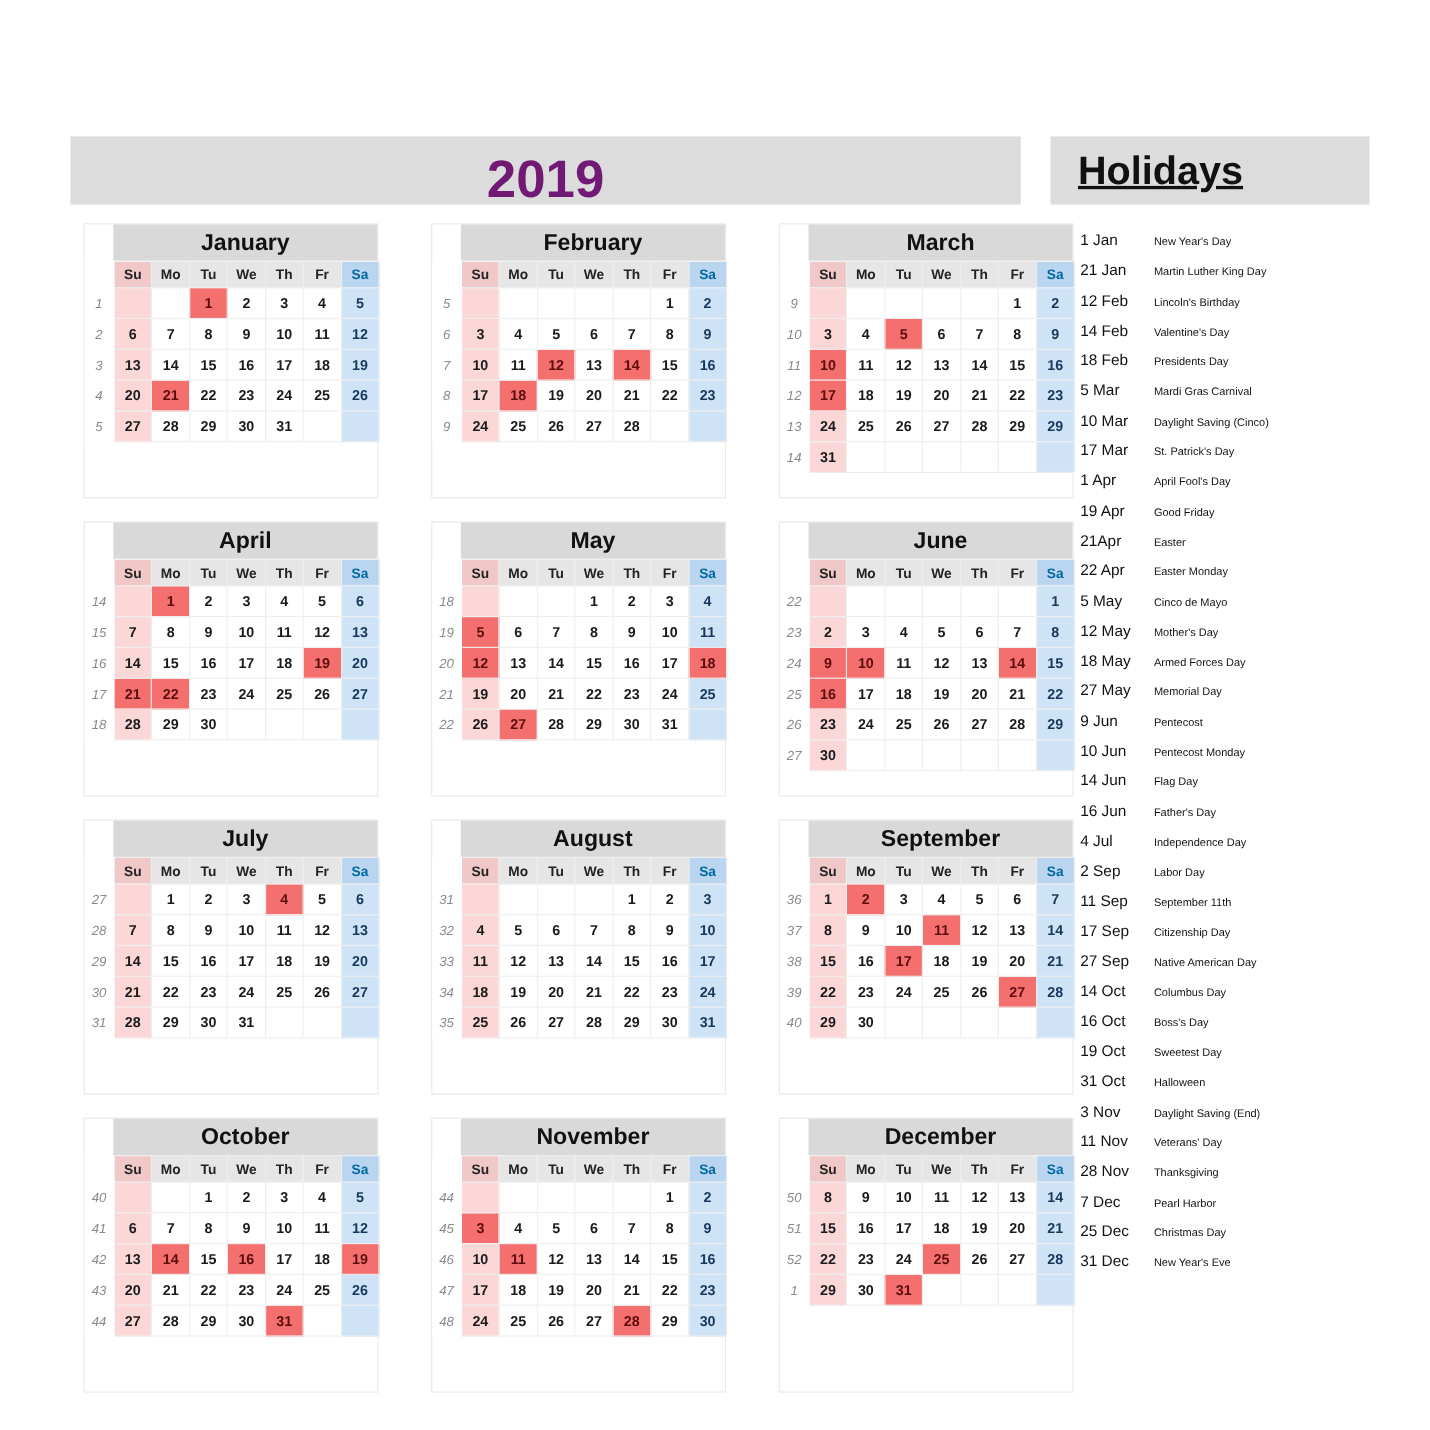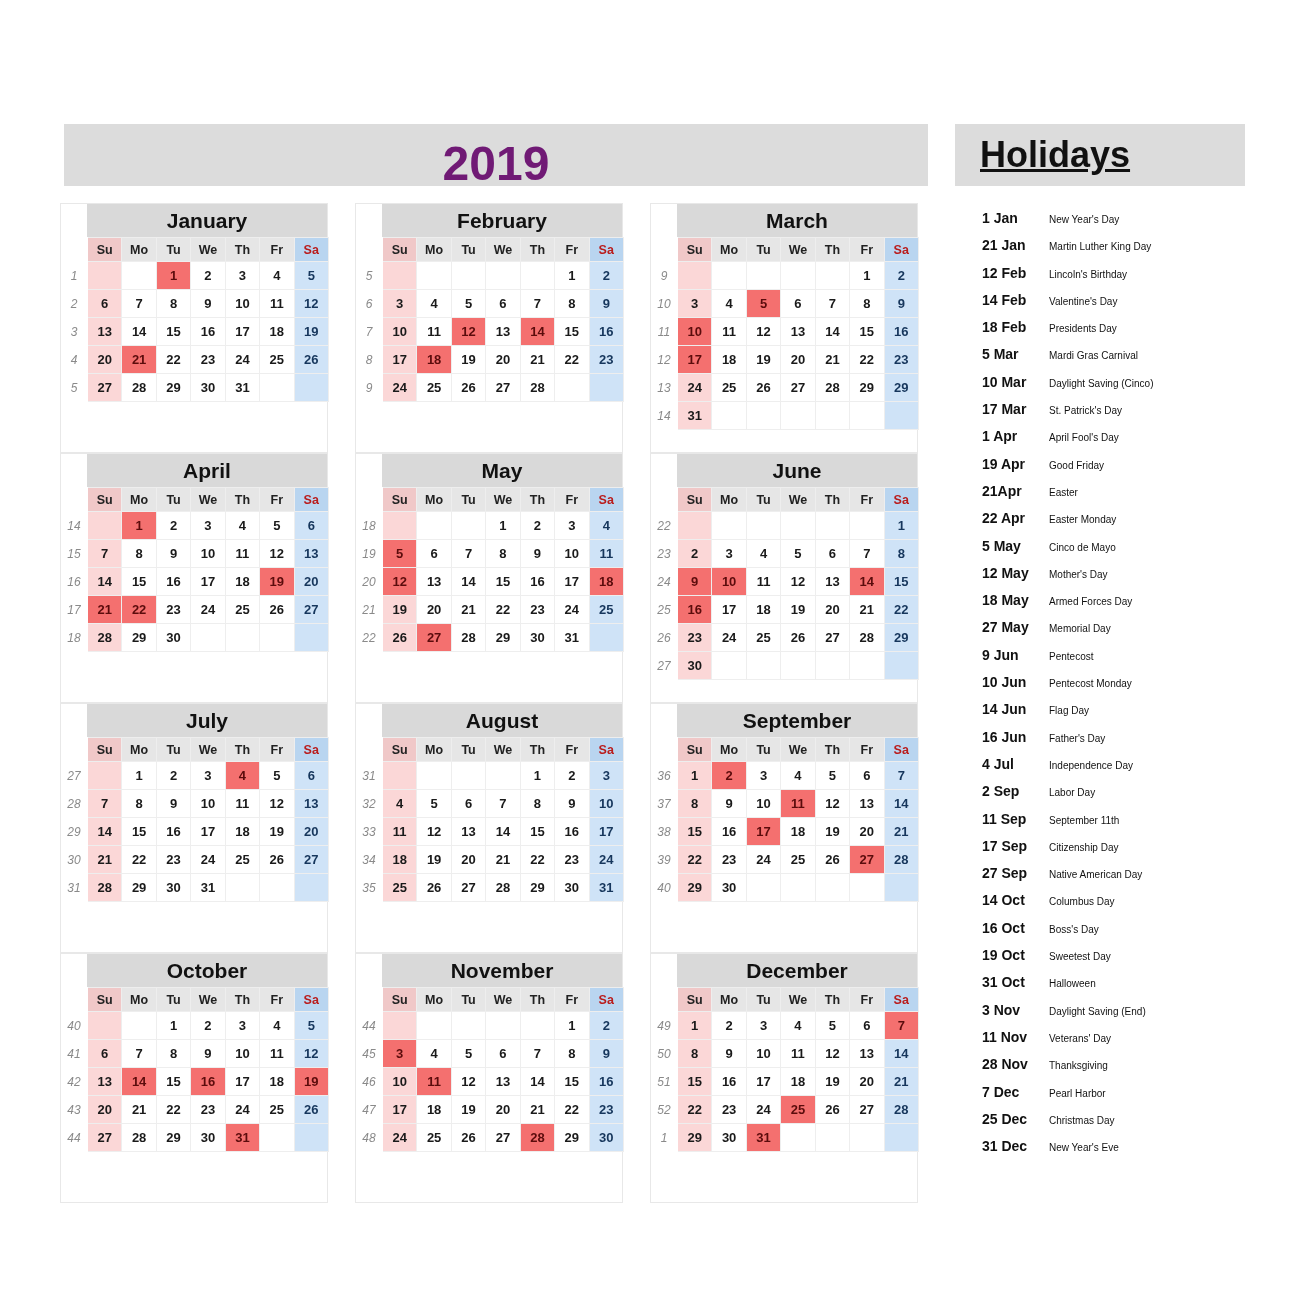--- a/index.html
+++ b/index.html
@@ -33,26 +33,26 @@
     display:flex;align-items:center;justify-content:flex-start;
     padding-left:25px;box-sizing:border-box;
   }
   .holidays-banner .htitle{
     font-size:36px;font-weight:bold;color:#111;text-decoration:underline;
   }
 
   
   .months{
     position:absolute;
-    left:60px;top:203px;
+    left:76px;top:203px;
     width:880px;
     display:grid;
     grid-template-columns:repeat(3,295px);
     grid-auto-rows:250px;
-    column-gap:0px;row-gap:0px;
+    column-gap:0px;row-gap:0px;gap:21px;
   }
   .month{
     width:268px;
     box-sizing:border-box;
     background:#ffffff;
     border:1px solid #e8e8e8;
   }
   .month-name{
     height:33px;
     background:#d9d9d9;
@@ -85,21 +85,21 @@
     width:26px;
     background:#ffffff;
     border:none;
     border-right:1px solid #ffffff;
     font-style:italic;
     font-weight:normal;
     color:#8a8a8a;
     font-size:12px;
   }
   .mtable th.su{ background:#f0c8c8; }
-  .mtable th.sa{ background:#b9d5f0; color:#b91c1c;}
+  .mtable th.sa{ background:#b9d5f0; color:#0369a1;}
   .mtable td.su{ background:#fbd7d7; }
   .mtable td.sa{ background:#cfe3f7; color:#16365c;}
   .mtable td.hl{
     background:#f4706f;
     color:#5b0c0c;
     font-weight:bold;
   }
   .mtable td.empty{ }
 
   
@@ -109,21 +109,21 @@
     width:300px;
   }
   .hrow{
     display:flex;
     align-items:baseline;
     height:27.3px;
   }
   .hdate{
     width:72px;
     font-size:14px;
-    font-weight:bold;
+    font-weight:normal;
     color:#111;
     text-align:left;
     padding-left:27px;
     box-sizing:border-box;
     white-space:pre;
   }
   .hname{
     font-size:10px;
     color:#111;
     padding-left:22px;
@@ -932,30 +932,20 @@
               <th>Mo</th>
               <th>Tu</th>
               <th>We</th>
               <th>Th</th>
               <th>Fr</th>
               <th class="sa">Sa</th>
             </tr>
           </thead>
           <tbody>
             <tr>
-              <td class="wk">49</td>
-              <td class="su">1</td>
-              <td class="">2</td>
-              <td class="">3</td>
-              <td class="">4</td>
-              <td class="">5</td>
-              <td class="">6</td>
-              <td class="sa hl">7</td>
-            </tr>
-            <tr>
               <td class="wk">50</td>
               <td class="su">8</td>
               <td class="">9</td>
               <td class="">10</td>
               <td class="">11</td>
               <td class="">12</td>
               <td class="">13</td>
               <td class="sa">14</td>
             </tr>
             <tr>

